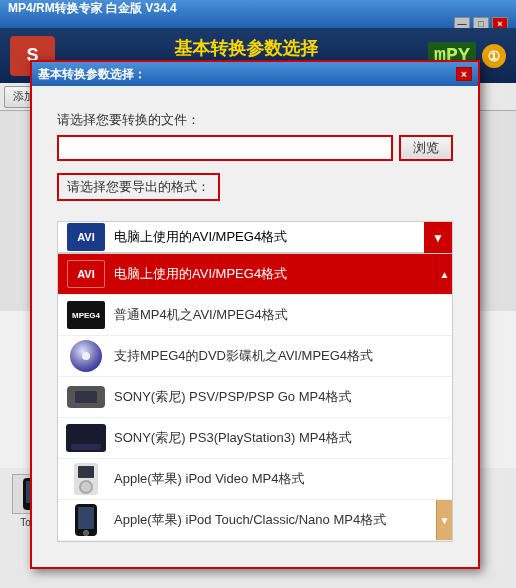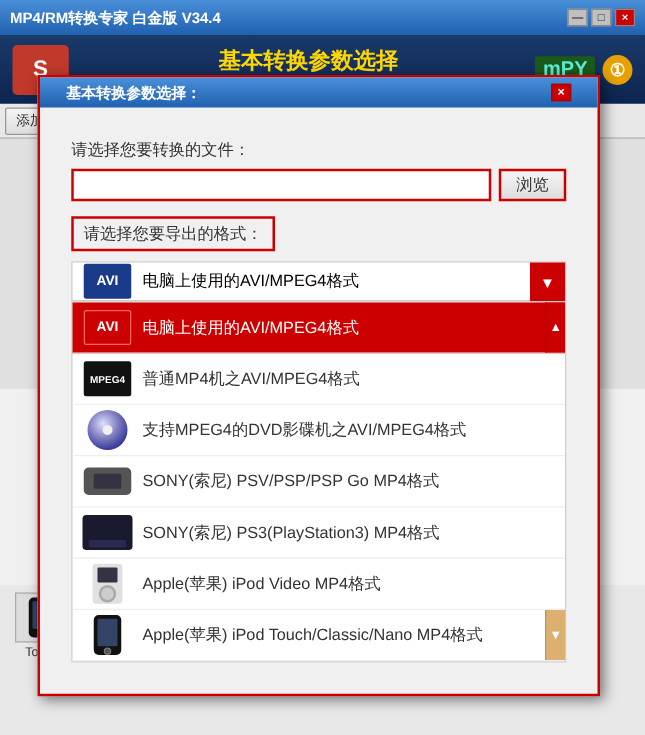--- a/index.html
+++ b/index.html
@@ -18,25 +18,25 @@
       top: 0; left: 0;
       width: 516px;
       height: 588px;
       background: #f0f0f0;
     }
 
     .app-titlebar {
       background: linear-gradient(to bottom, #4a90d9, #2060b0);
       height: 28px;
       display: flex;
-      align-items: center;
       padding: 0 8px;
       color: white;
       font-size: 12px;
       font-weight: bold;
+      flex-direction: column;
     }
 
     .app-titlebar-controls {
       margin-left: auto;
       display: flex;
       gap: 3px;
     }
 
     .titlebar-btn {
       width: 16px;
@@ -92,25 +92,26 @@
     }
 
     .app-header-right {
       display: flex;
       align-items: center;
       gap: 6px;
     }
 
     .mpy-badge {
       background: #1a5a1a;
-      color: #5eead4;
-      font-weight: bold;
-      font-size: 16px;
+      color: #bef264;
+      font-weight: bold;
+      font-size: 20px;
       padding: 2px 6px;
       border-radius: 2px;
+      font-family: Liberation Mono, monospace;
     }
 
     .circle-badge {
       width: 24px;
       height: 24px;
       border-radius: 50%;
       background: #e8a000;
       color: white;
       font-weight: bold;
       font-size: 14px;
@@ -156,21 +157,21 @@
       border: 2px solid #cc0000;
       box-shadow: 3px 3px 10px rgba(0,0,0,0.5);
       z-index: 10;
     }
 
     .dialog-titlebar {
       background: linear-gradient(to bottom, #4a90d9, #2060b0);
       height: 24px;
       display: flex;
       align-items: center;
-      padding: 0 21px;
+      padding: 0 6px;
       color: white;
       font-size: 12px;
       font-weight: bold;
     }
 
     .dialog-titlebar-text {
       flex: 1;
     }
 
     .dialog-close-btn {
@@ -221,21 +222,21 @@
       cursor: pointer;
       color: #333;
       font-family: "SimHei", sans-serif;
     }
 
     .format-label-box {
       border: 2px solid #cc0000;
       padding: 3px 8px;
       font-size: 13px;
       color: #333;
-      margin-bottom: 8px;
+      margin-bottom: 20px;
       display: inline-block;
     }
 
     .dropdown-container {
       position: relative;
       width: 100%;
     }
 
     .dropdown-selected {
       width: 100%;

